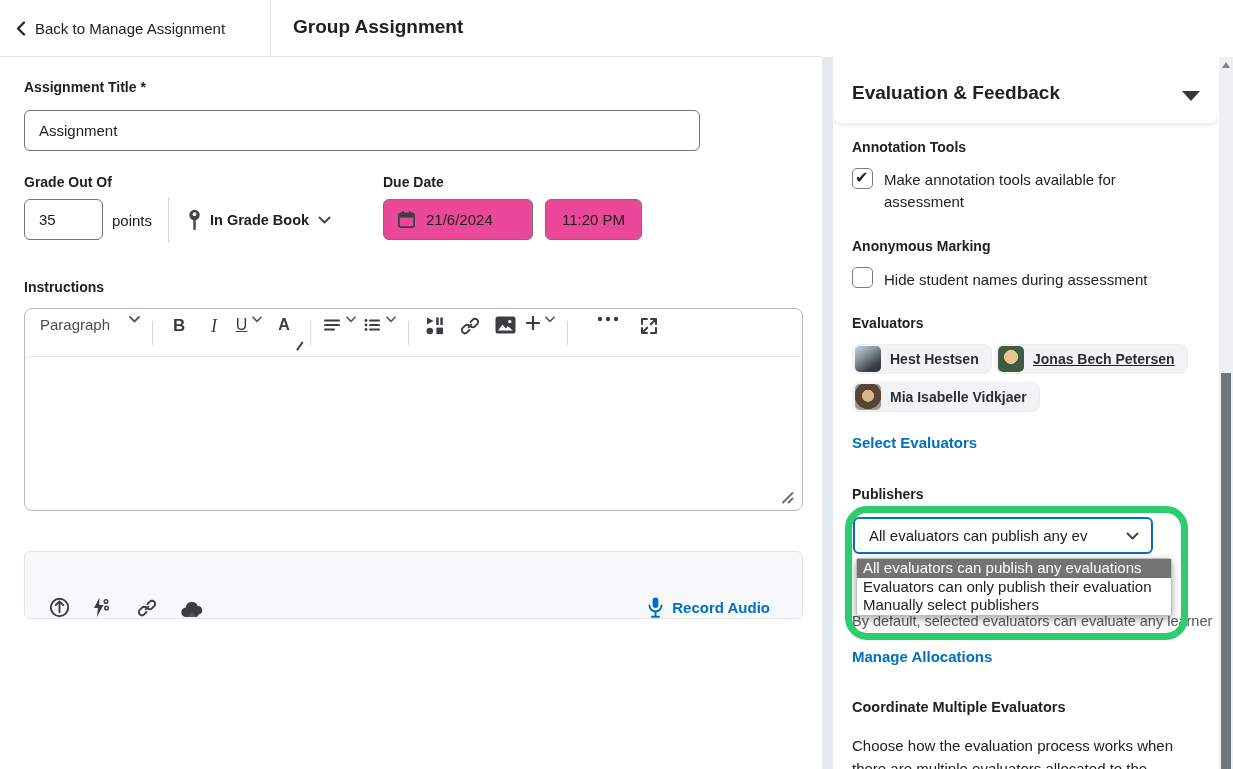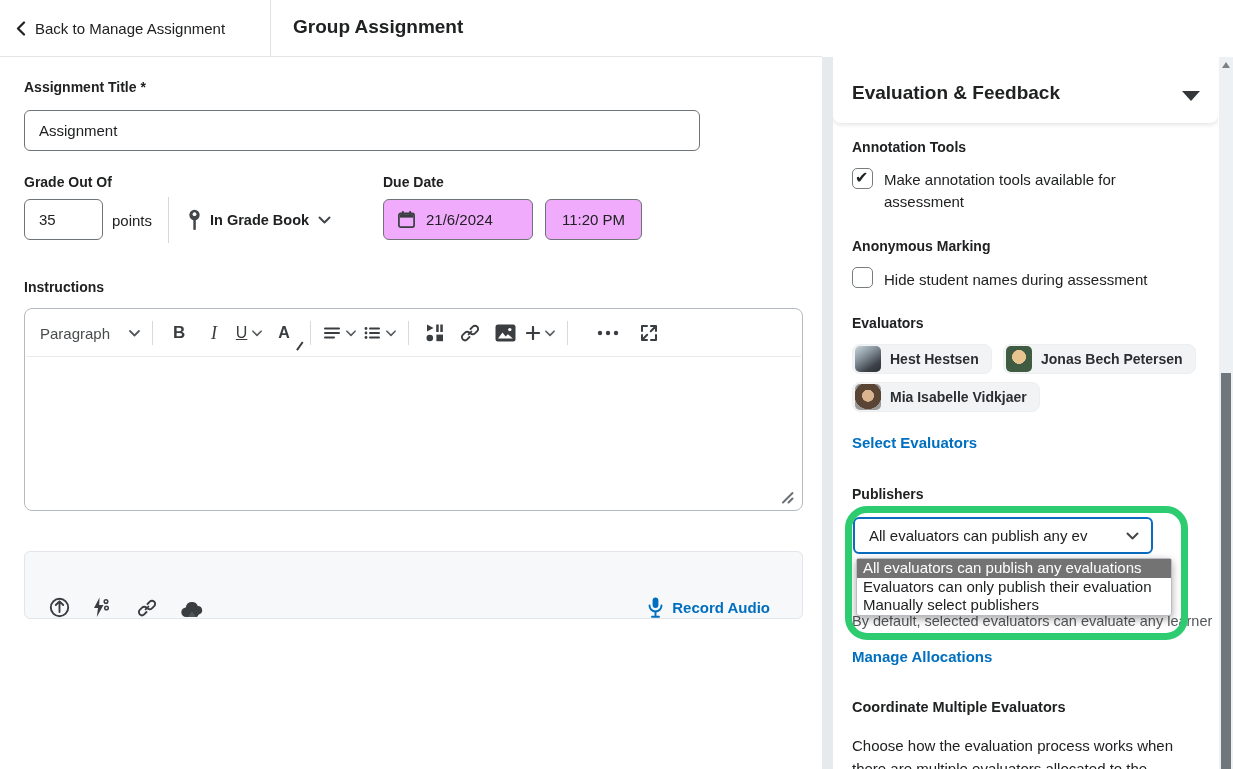--- a/index.html
+++ b/index.html
@@ -13,29 +13,29 @@
   #topbar .hairline { position:absolute; left:0; bottom:0; width:822px; height:1px; background:#e3e6e9; }
   #back-link { position:absolute; left:16px; top:0; height:57px; display:flex; align-items:center; gap:9px; cursor:pointer; }
   #back-link span { font-size:15px; font-weight:500; color:#202122; }
   #topbar .vdiv { position:absolute; left:270px; top:0; width:1px; height:57px; background:#e0e3e6; }
   #page-title { position:absolute; left:293px; top:16px; font-size:19px; font-weight:600; }
 
   
   .fld-label { font-size:14px; font-weight:700; color:#202122; }
   .txt-input { border:1px solid #6e7477; border-radius:6px; font-size:15px; color:#202122;
     padding:0 14px; font-family:inherit; background:#fff; }
-  .pill-btn { border:1px solid #6e7477; border-radius:6px; background:#f0abfc; display:flex;
+  .pill-btn { border:1px solid #6e7477; border-radius:6px; background:#ec4899; display:flex;
     align-items:center; font-size:15px; color:#202122; gap:10px; padding:0 13px; cursor:pointer; }
   .vrule { width:1px; background:#d4d8db; }
 
   
   #editor { left:24px; top:308px; width:779px; height:203px; border:1px solid #b4bac0; border-radius:8px; background:#fff; }
   #editor-toolbar { position:absolute; left:1px; top:1px; right:1px; height:47px; display:flex;
     align-items:center; padding:0 14px; gap:7px; border-bottom:1px solid #e8eaed; border-radius:8px 8px 0 0; }
-  .tb-item { display:flex; align-items:center; justify-content:center; min-width:28px; height:34px;
+  .tb-item { display:flex; align-items:flex-start; justify-content:center; min-width:28px; height:34px;
     border-radius:5px; color:#3a3e41; cursor:pointer; gap:5px; }
   .tb-sep { width:1px; height:24px; background:#d6dade; margin:0 5px; }
   .tb-b { font-weight:800; font-size:17px; }
   .tb-i { font-family:"Liberation Serif",serif; font-style:italic; font-size:18px; }
   .tb-u { font-size:16px; text-decoration:underline; }
   .tb-a { font-size:16px; font-weight:700; position:relative; }
   .tb-a .slash { position:absolute; right:-7px; bottom:3px; width:10px; height:2.4px; background:#3a3e41; transform:rotate(-55deg); }
   .para-label { font-size:15px; color:#494c4e; margin-right:14px; }
   #resize-handle { position:absolute; right:8px; bottom:6px; cursor:nwse-resize; }
 
@@ -299,21 +299,21 @@
 
     <div class="sec-h" style="top:181px;">Anonymous Marking</div>
     <div class="cbx" style="top:210px;"></div>
     <div class="cbx-label" style="top:212px; white-space:nowrap;">Hide student names during assessment</div>
 
     <div class="sec-h" style="top:258px;">Evaluators</div>
     <div class="chip" style="left:19px; top:287px;">
       <div class="avatar horse"></div>
       <span>Hest Hestsen</span>
     </div>
-    <div class="chip" style="left:170px; top:287px;">
+    <div class="chip" style="left:162px; top:287px;text-decoration:underline;">
       <div class="avatar boy"></div>
       <span>Jonas Bech Petersen</span>
     </div>
     <div class="chip" style="left:19px; top:325px;">
       <div class="avatar woman"></div>
       <span>Mia Isabelle Vidkjaer</span>
     </div>
     <div class="blue-link" style="top:377px;">Select Evaluators</div>
 
     <div class="sec-h" style="top:429px;">Publishers</div>

